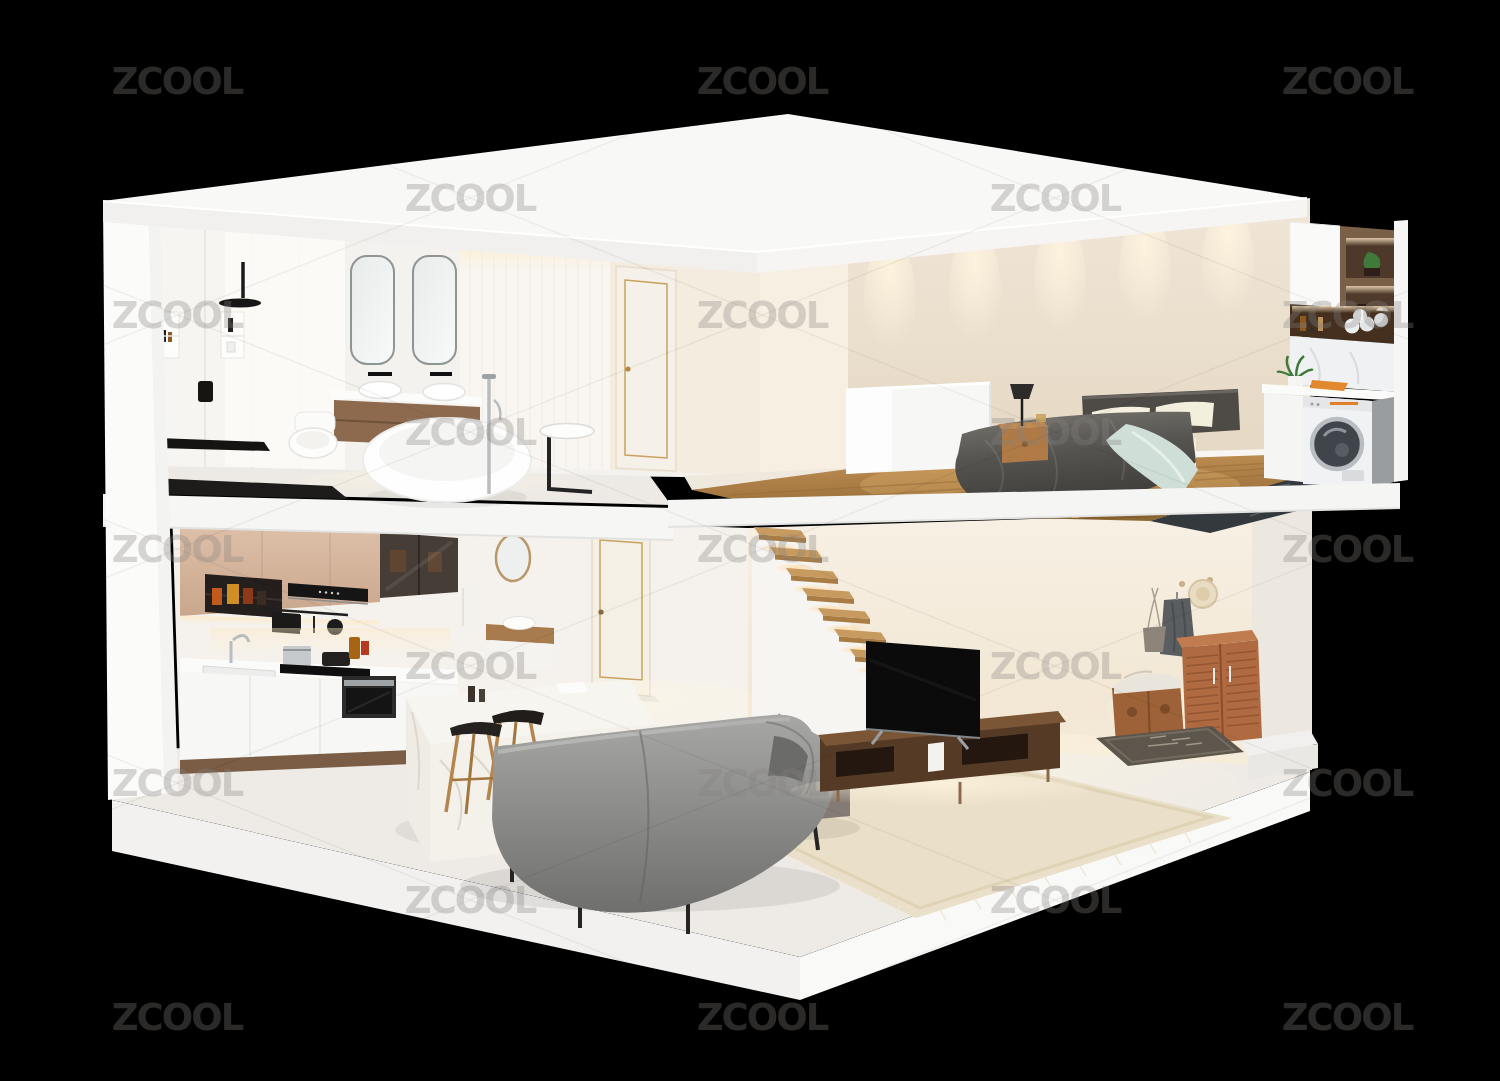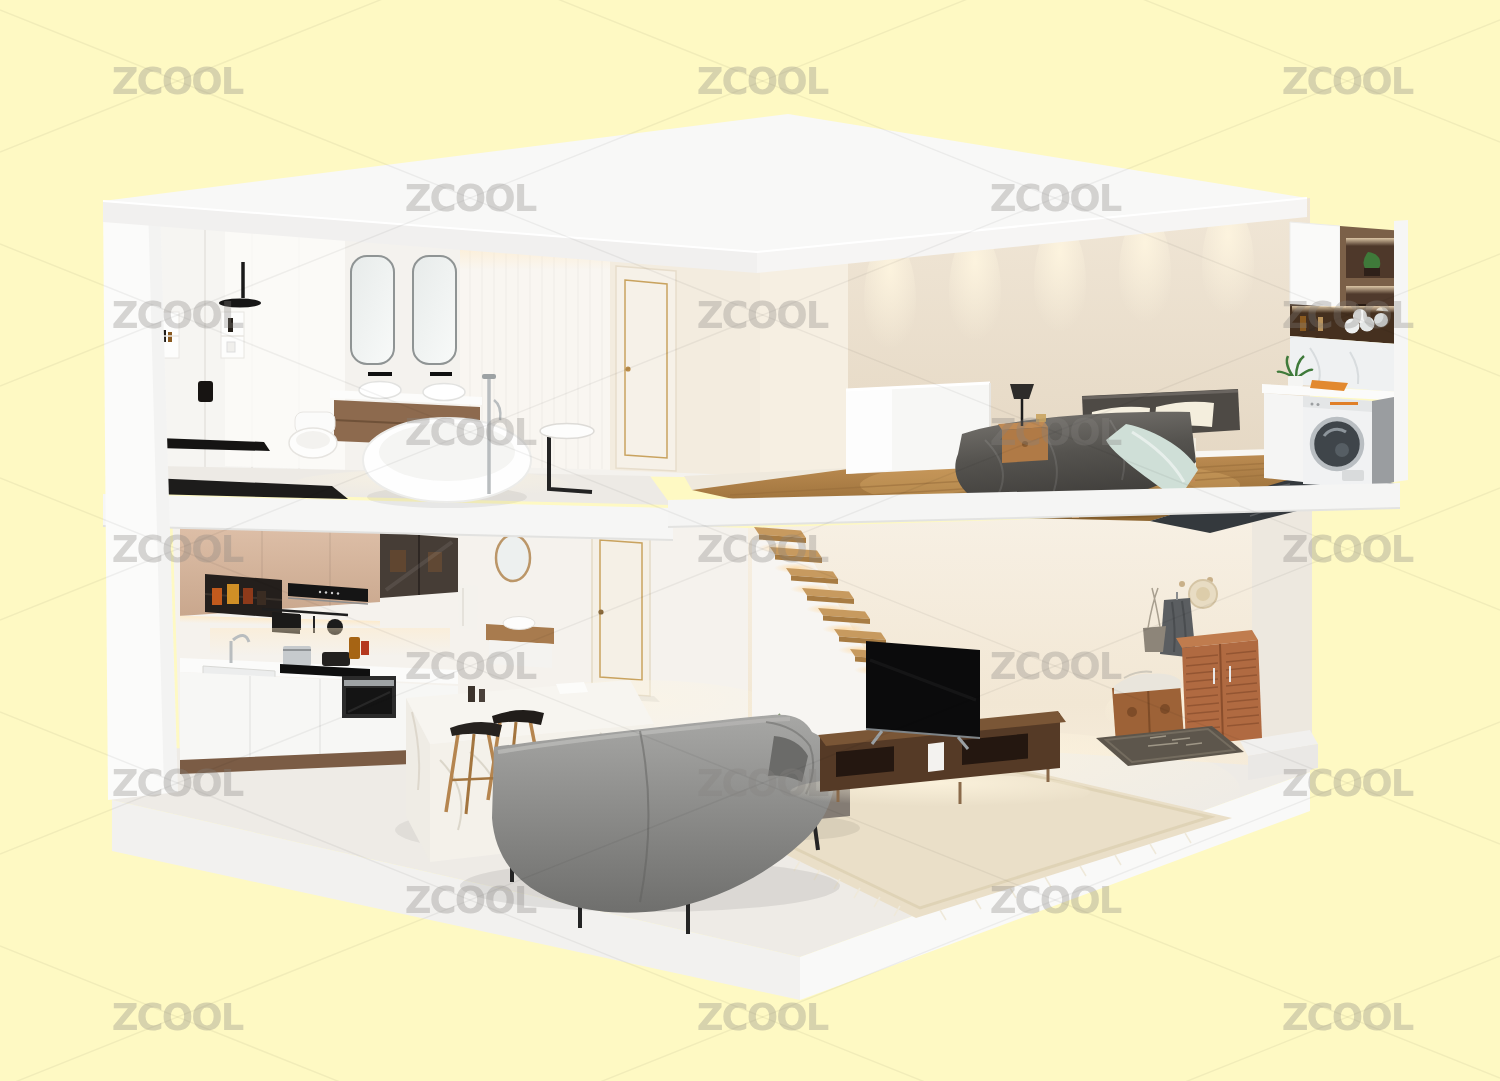--- a/index.html
+++ b/index.html
@@ -1,17 +1,17 @@
 <!DOCTYPE html>
 <html><head>
 <meta charset="utf-8">
 <style>
   html,body{margin:0;padding:0;background:#ffffff;}
   #stage{
-    position:relative;width:1500px;height:1081px;overflow:hidden;background:#fef9c3;
+    position:relative;width:1500px;height:1081px;overflow:hidden;background:#000000;
     font-family:"DejaVu Sans","Liberation Sans",sans-serif;
   }
   #scene-svg{position:absolute;left:0;top:0;width:1500px;height:1081px;}
   #wm-lines{position:absolute;left:0;top:0;width:1500px;height:1081px;pointer-events:none;}
   #wm-layer{position:absolute;left:0;top:0;width:1500px;height:1081px;pointer-events:none;}
   .wm{
     position:absolute;transform:translate(-50%,-50%);
     font-weight:900;letter-spacing:-2px;line-height:1;
     font-family:"DejaVu Sans","Liberation Sans",sans-serif;
     user-select:none;white-space:nowrap;

